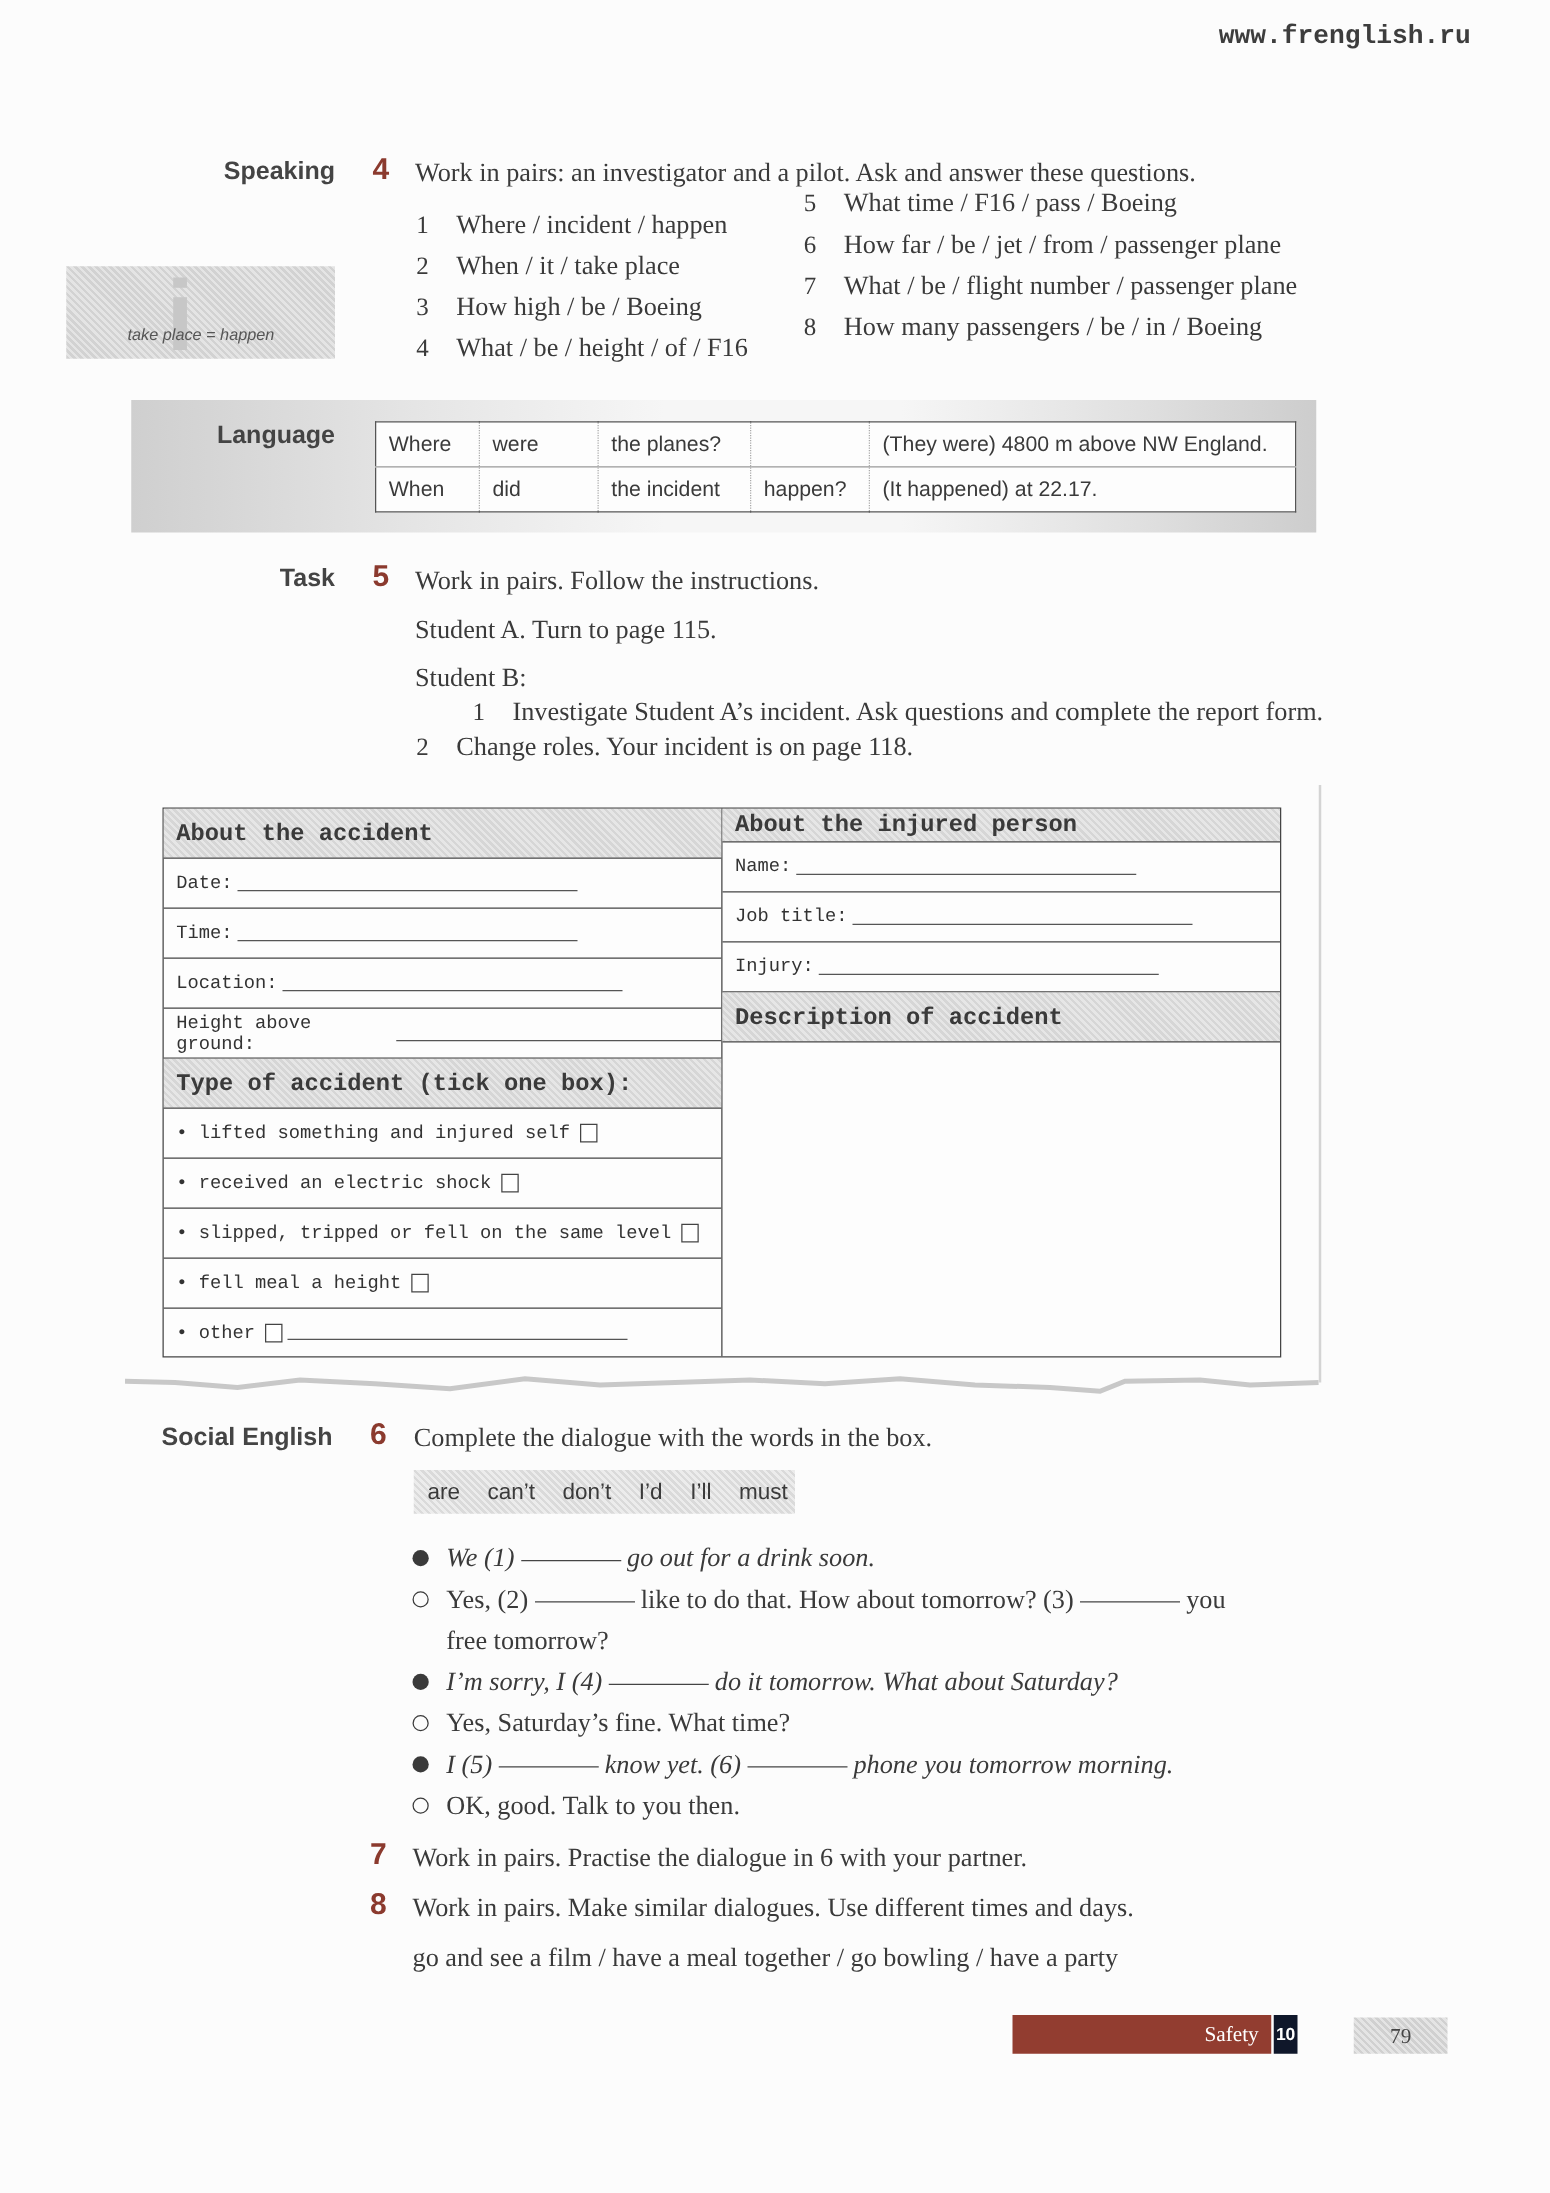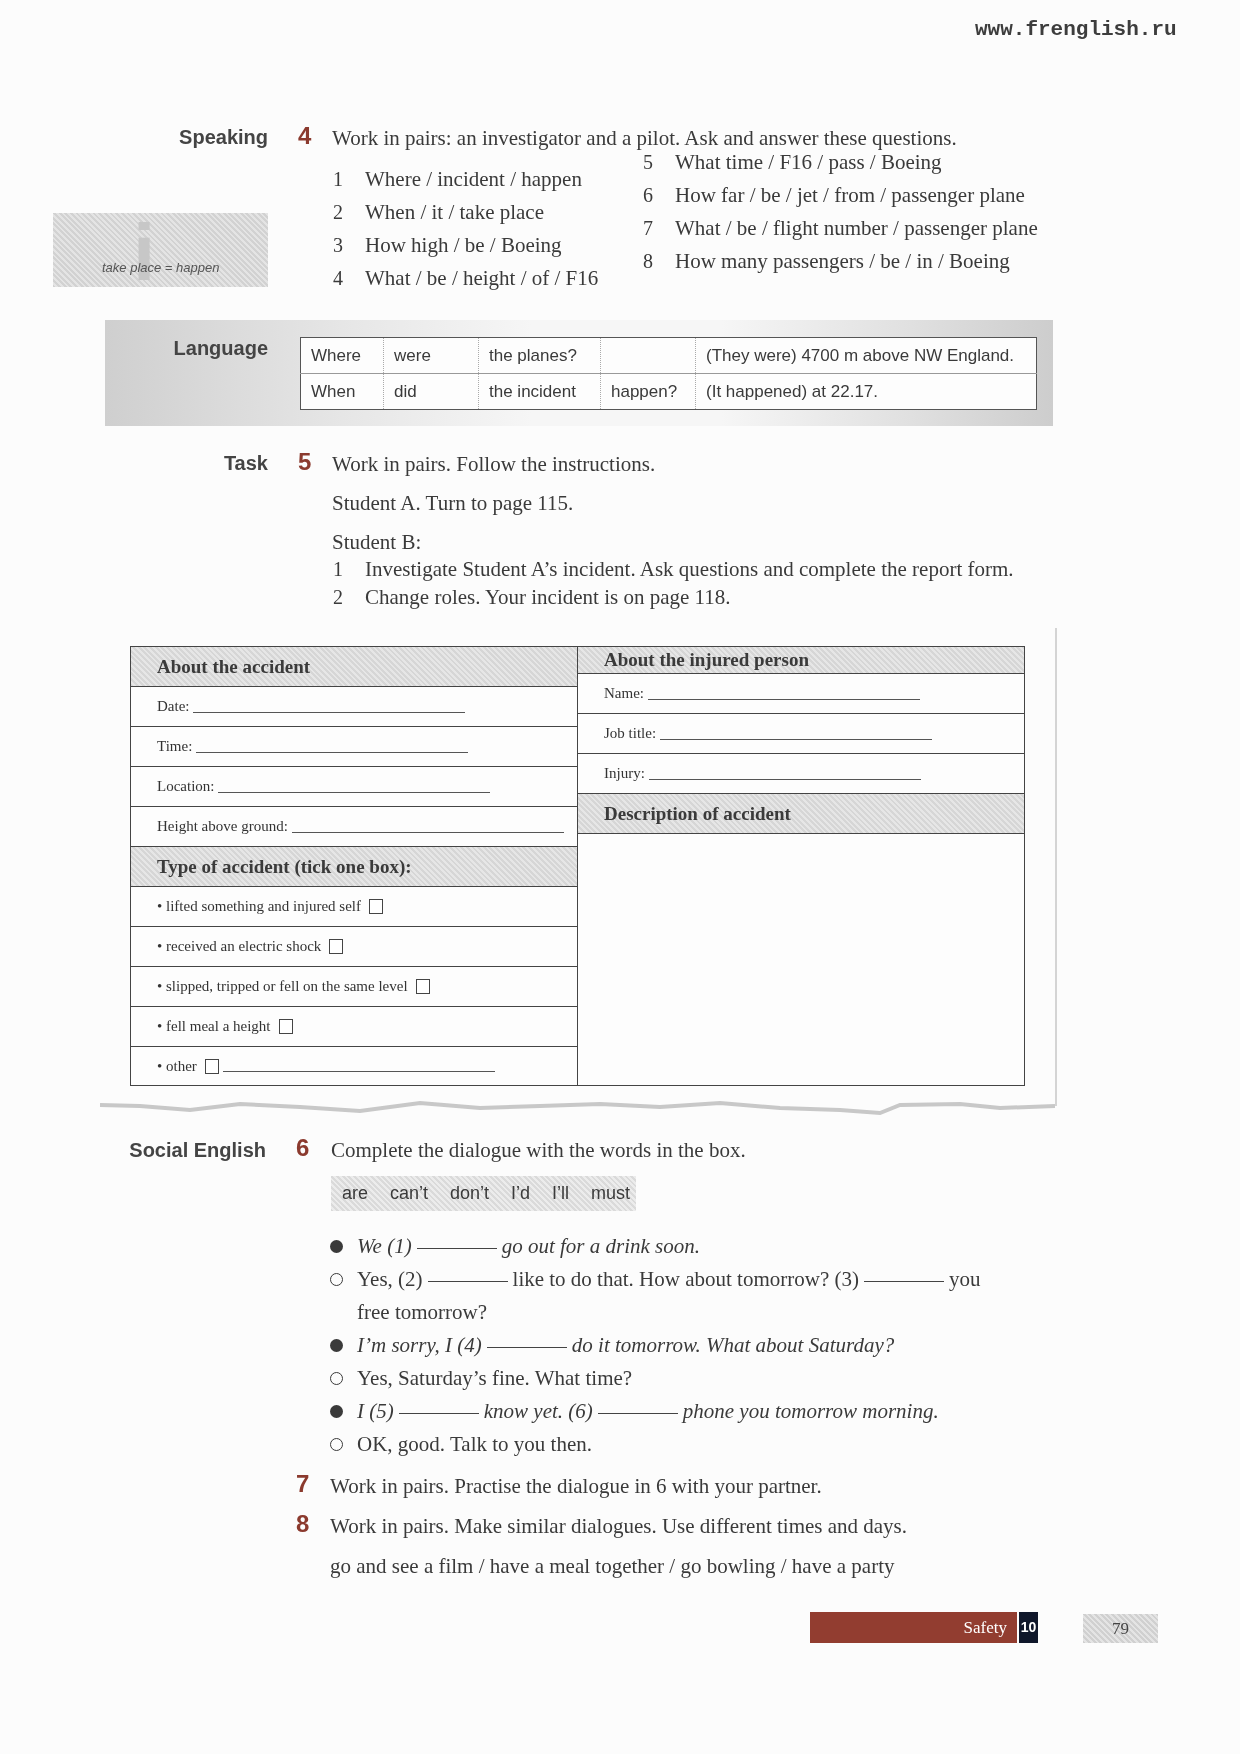--- a/index.html
+++ b/index.html
@@ -35,21 +35,21 @@
   .lang-table td { font-family: "Liberation Sans", sans-serif; font-size: 17px; color: #3a3a3a; height: 35px; padding: 0 10px; border-right: 1px dotted #aaa; border-bottom: 1px solid #999; white-space: nowrap; }
   .lang-table tr:last-child td { border-bottom: none; }
   .lang-table td:last-child { border-right: none; }
 
   .form-frame { top: 628px; left: 100px; width: 955px; height: 478px; border-right: 2px solid #d4d4d4; }
   .torn { top: 1100px; left: 100px; width: 955px; height: 16px; }
   .report { position: absolute; top: 646px; left: 130px; width: 893px; border: 1.5px solid #444; background: #fdfdfd; }
   .col { position: absolute; top: 0; width: 446px; }
   .col-left { left: 0; border-right: 1.5px solid #444; height: 438px; }
   .col-right { left: 447px; width: 446px; height: 438px; }
-  .cell { height: 39px; border-bottom: 1.5px solid #444; box-sizing: border-box; padding-left: 26px; display: flex; align-items: center; font-family: Liberation Serif, serif; font-size: 15px; color: #333; position: relative; }
+  .cell { height: 39px; border-bottom: 1.5px solid #444; box-sizing: border-box; padding-left: 10px; display: flex; align-items: center; font-family: Liberation Mono, monospace; font-size: 15px; color: #333; position: relative; }
   .cell:last-child { border-bottom: none; }
   .cell.head { font-weight: bold; font-size: 19px; color: #3a3a3a; background: repeating-linear-gradient(45deg, #d6d6d6 0 2px, #e6e6e6 2px 4px); }
   .line { display: inline-block; border-bottom: 1px solid #555; height: 1px; margin-left: 4px; margin-top: 10px; }
   .box { display: inline-block; width: 12px; height: 13px; border: 1.3px solid #444; margin-left: 8px; background: #fff; cursor: pointer; }
   .desc-area { height: 236px; border: none; }
 
   .word-box { top: 1176px; left: 331px; width: 305px; height: 35px; background: repeating-linear-gradient(45deg, #dadada 0 2px, #ececec 2px 4px); font-family: "Liberation Sans", sans-serif; font-size: 18px; color: #3a3a3a; line-height: 35px; }
   .word-box span { margin-left: 11px; margin-right: 11px; }
 
   .dlg-row { height: 33px; line-height: 33px; white-space: nowrap; font-family: "Liberation Serif", serif; font-size: 21px; color: #3a3a3a; position: relative; padding-left: 27px; }
@@ -92,39 +92,39 @@
 
 <div class="abs lang-band"></div>
 <div class="abs section-label" style="top:337px; left:150px; width:118px;">Language</div>
 <table class="lang-table">
   <tbody>
       <tr>
     <td style="width:62px">Where</td>
     <td style="width:74px">were</td>
     <td style="width:101px">the planes?</td>
     <td style="width:74px"></td>
-    <td style="width:320px">(They were) 4700 m above NW England.</td>
+    <td style="width:320px">(They were) 4800 m above NW England.</td>
   </tr>
   <tr>
     <td>When</td>
     <td>did</td>
     <td>the incident</td>
     <td>happen?</td>
     <td>(It happened) at 22.17.</td>
   </tr>
 </tbody>
   </table>
 
 <div class="abs section-label" style="top:452px; left:150px; width:118px;">Task</div>
 <div class="abs ex-num" style="top:448px; left:298px;">5</div>
 <div class="abs instr" style="top:452px; left:332px;">Work in pairs. Follow the instructions.</div>
 <div class="abs instr" style="top:491px; left:332px;">Student A. Turn to page 115.</div>
 <div class="abs instr" style="top:530px; left:332px;">Student B:</div>
 <div class="abs" style="top:555px; left:333px;">
-  <div class="qrow" style="height:28px; line-height:28px;"><span class="qnum">1</span><span class="qtext">Investigate Student A’s incident. Ask questions and complete the report form.</span></div>
+  <div class="qrow" style="height:28px; line-height:28px;margin-left:45px;"><span class="qnum">1</span><span class="qtext">Investigate Student A’s incident. Ask questions and complete the report form.</span></div>
   <div class="qrow" style="height:28px; line-height:28px;"><span class="qnum">2</span><span class="qtext">Change roles. Your incident is on page 118.</span></div>
 </div>
 
 <div class="abs form-frame"></div>
 <svg class="abs torn" viewBox="0 0 955 16" preserveAspectRatio="none">
   <polyline points="0,5 40,6 90,10 140,4 200,7 260,11 320,3 380,8 440,6 500,4 560,7 620,3 680,8 740,10 780,13 800,5 860,4 900,8 955,6" fill="none" stroke="#c8c8c8" stroke-width="4"></polyline>
 </svg>
 
 <div class="report" style="height:438px;">
   <div class="col col-left">

